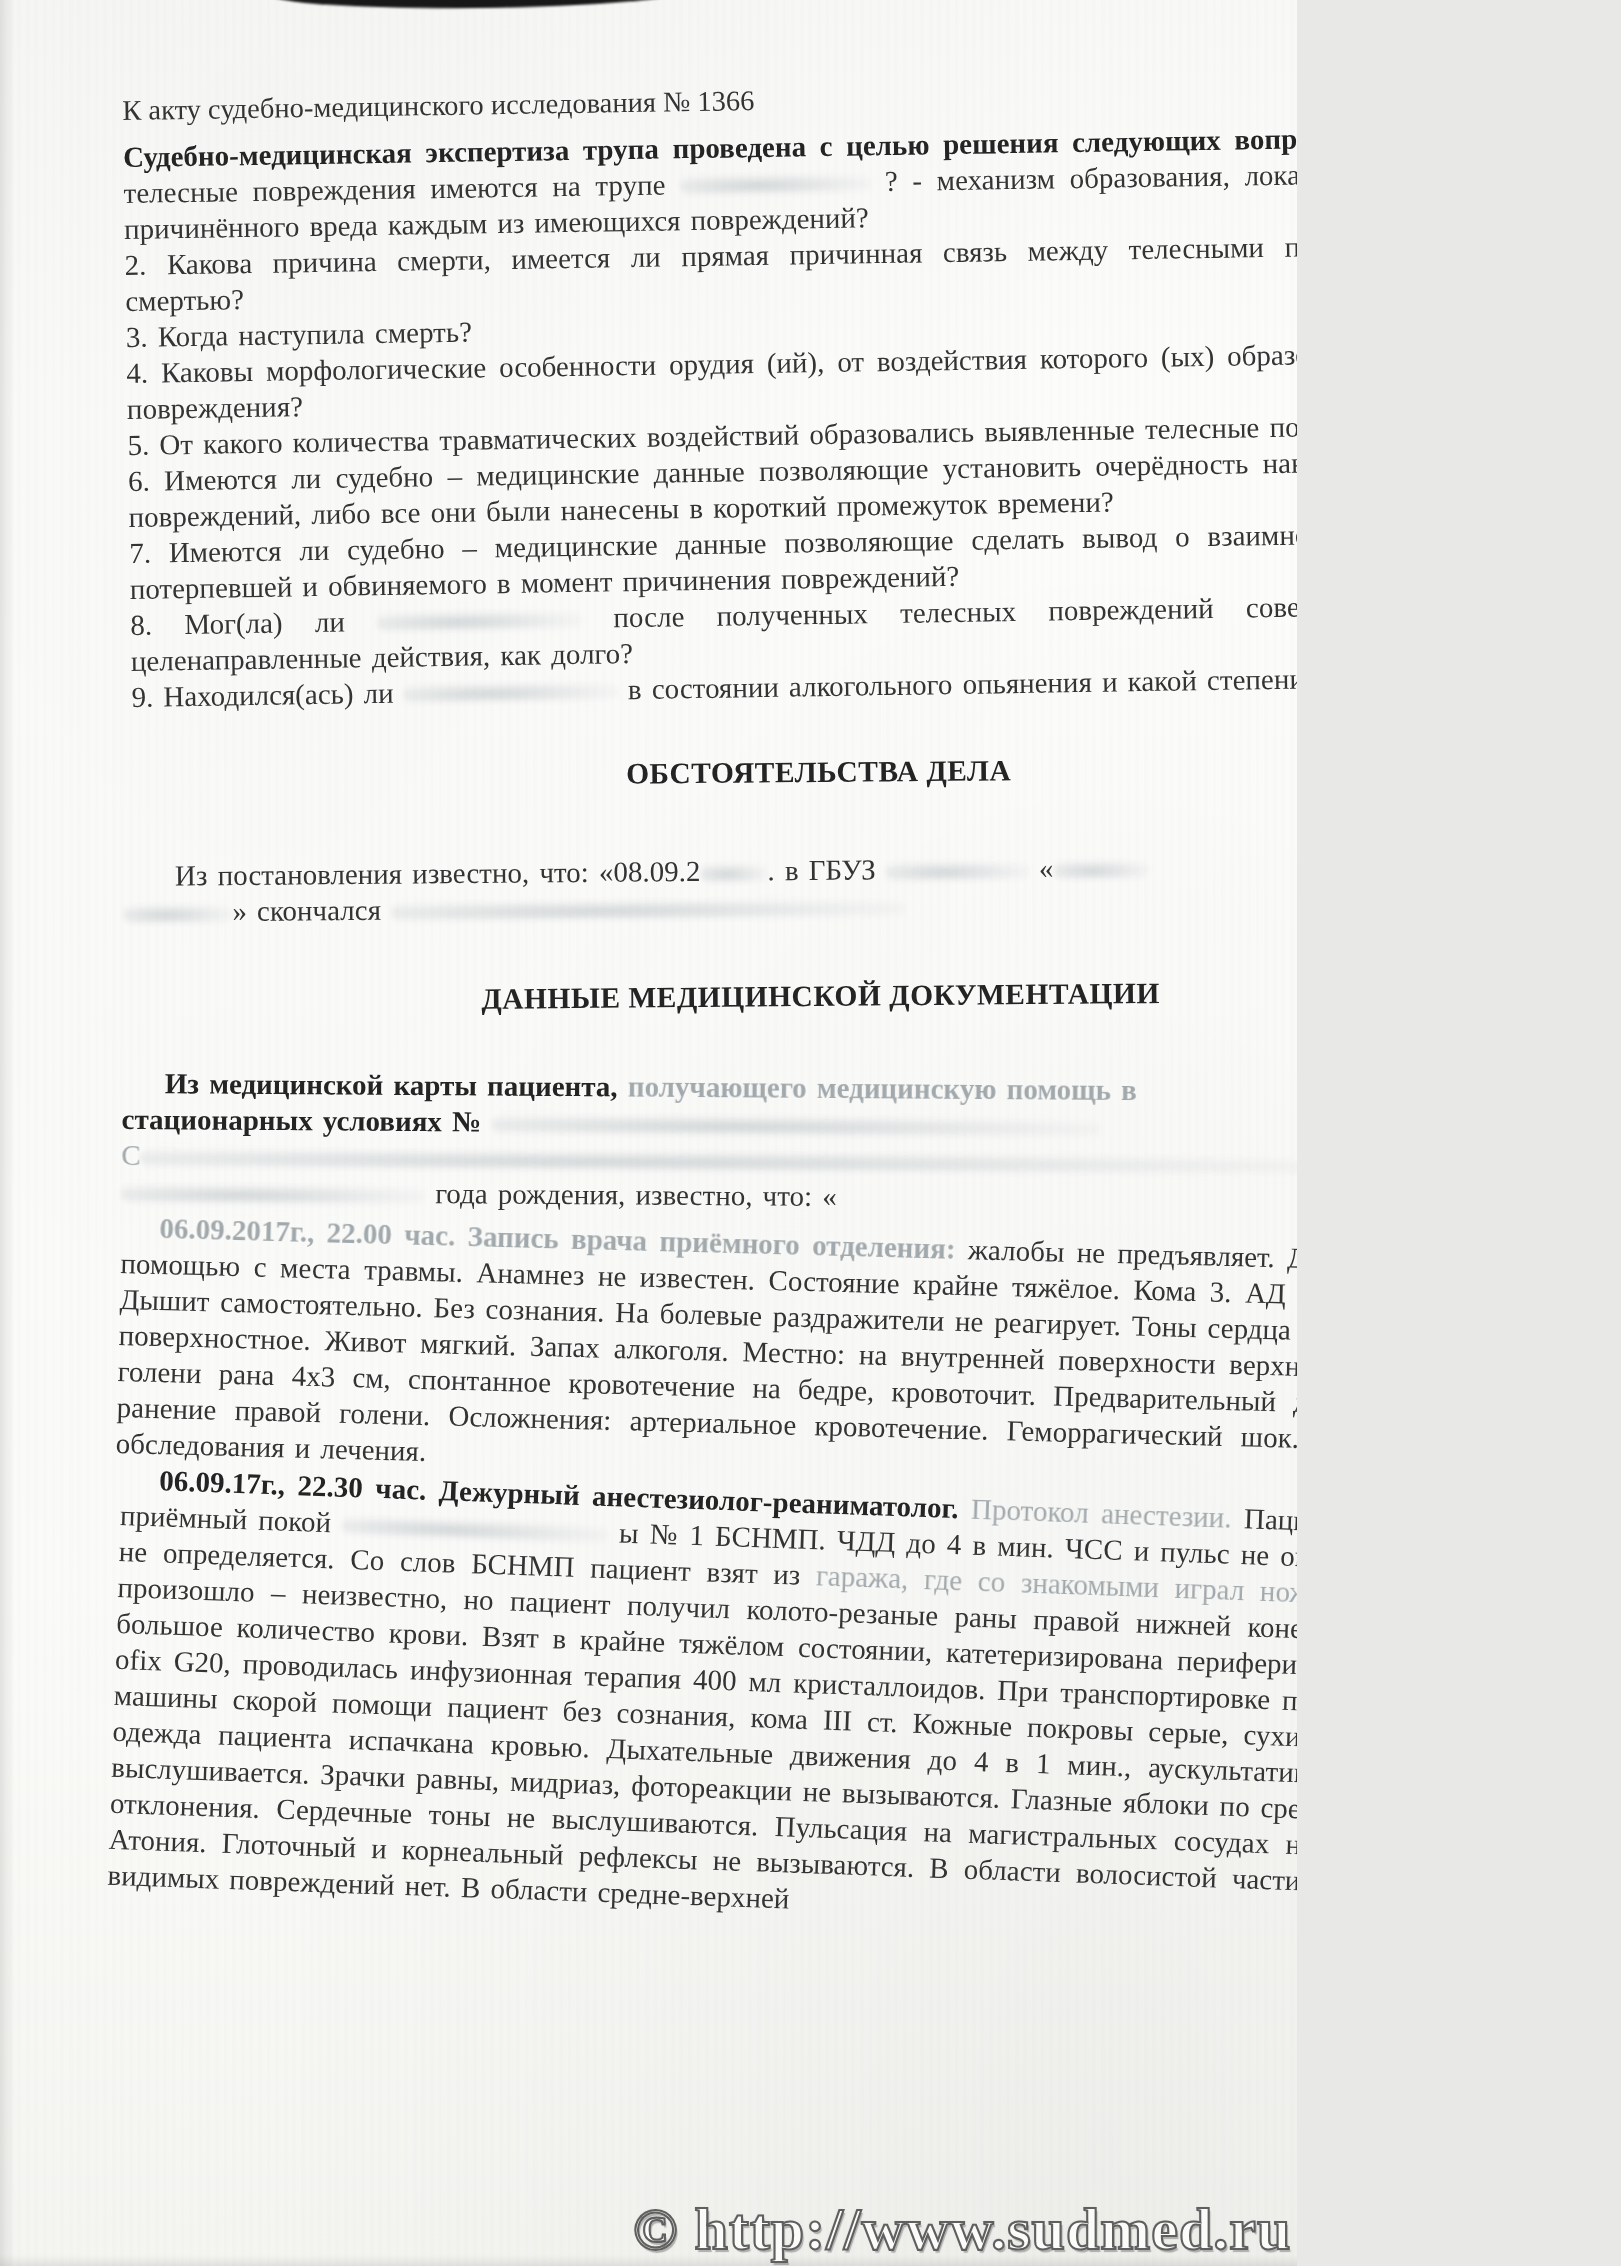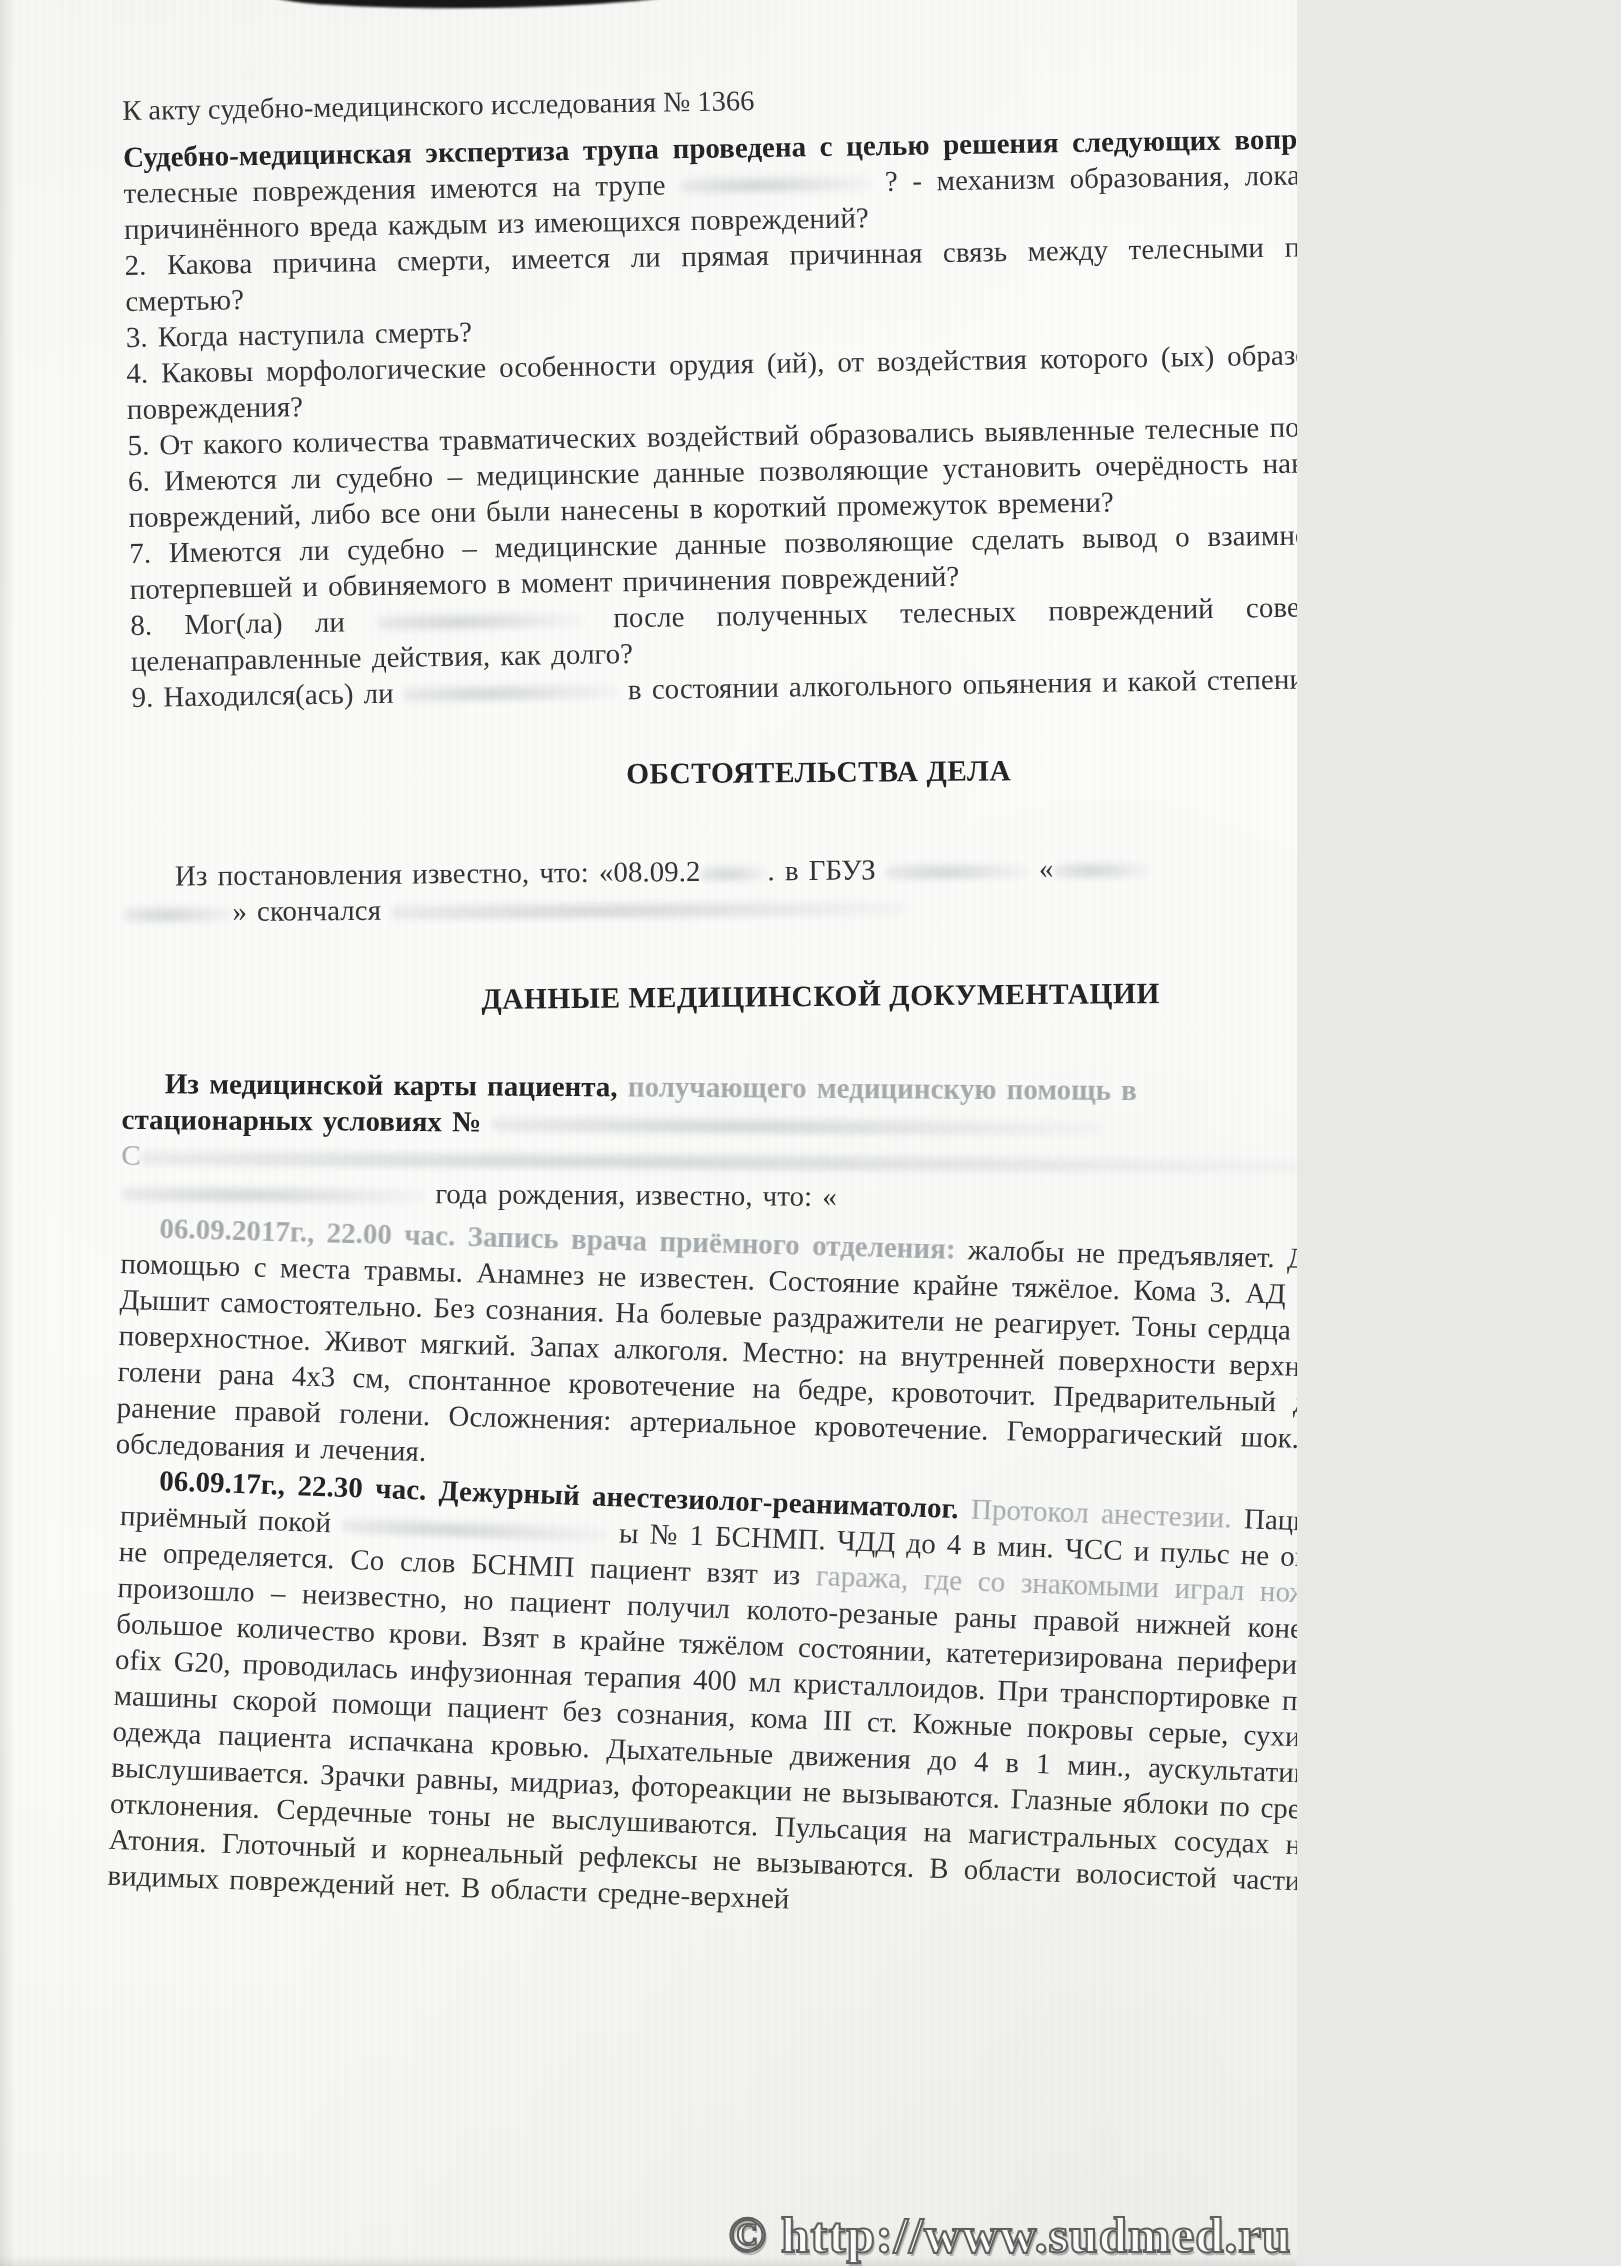--- a/index.html
+++ b/index.html
@@ -50,21 +50,21 @@
   .rot-d{transform:rotate(1.5deg);transform-origin:0 0;}
   .rot-e{transform:rotate(2.0deg);transform-origin:0 0;}
 
   .mt-h1{margin-top:44px;}
   .mt-case{margin-top:61px;}
   .mt-h2{margin-top:53px;}
   .mt-medcard{margin-top:44px;}
 
   .watermark{position:absolute;right:5.7px;bottom:1.9px;
     font-family:"Liberation Serif","DejaVu Serif",serif;
-    font-weight:bold;font-size:51px;letter-spacing:1px;
+    font-weight:bold;font-size:60px;letter-spacing:1px;
     color:#fbfbf9;
     -webkit-text-stroke:2.1px #5f5f5f;
     text-shadow:1.9px 2.9px 1px rgba(110,110,110,0.5), -1px -1px 1px rgba(130,130,130,0.35);
     white-space:nowrap;}
 </style>
 </head>
 <body>
 
 <div class="page">
 

